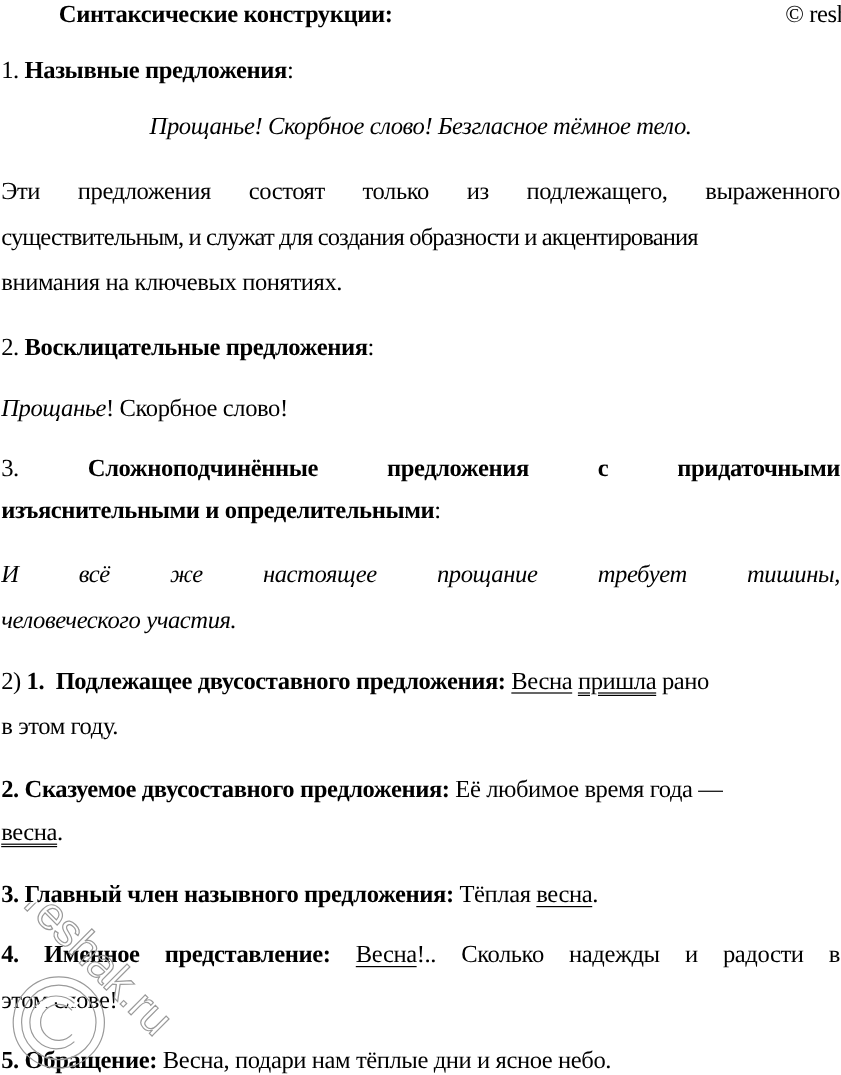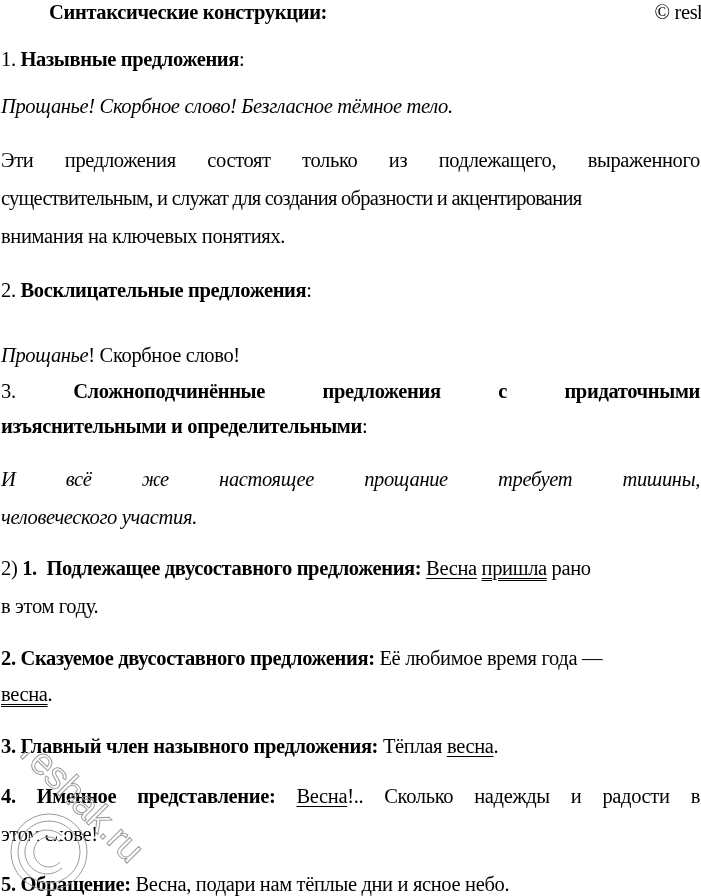--- a/index.html
+++ b/index.html
@@ -34,21 +34,21 @@
 
   <div class="line" style="top:0px;padding-left:48px;">
     <b>Синтаксические конструкции:</b>
     <span class="copyright">© reshak.ru</span>
   </div>
 
   <div class="line" style="top:47px;">
     <span>1. </span><b>Назывные предложения</b><span>:</span>
   </div>
 
-  <div class="line" style="top:94px;">
+  <div class="line" style="top:94px;text-align:center;">
     <i>Прощанье! Скорбное слово! Безгласное тёмное тело.</i>
   </div>
 
   <div class="line justify" style="top:148px;" id="s1l1">
       <span>Эти</span>
       <span>предложения</span>
       <span>состоят</span>
       <span>только</span>
       <span>из</span>
       <span>подлежащего,</span>
@@ -57,21 +57,21 @@
   <div class="line" style="top:186px;">
     <span style="letter-spacing:-0.75px;">существительным, и служат для создания образности и акцентирования</span>
   </div>
   <div class="line" style="top:224px;">
     <span>внимания на ключевых понятиях.</span>
   </div>
 
   <div class="line" style="top:278px;">
     <span>2. </span><b>Восклицательные предложения</b><span>:</span>
   </div>
-  <div class="line" style="top:343px;">
+  <div class="line" style="top:329px;">
     <i>Прощанье</i><span>! Скорбное слово!</span>
   </div>
 
   <div class="line justify" style="top:379px;" id="s3h1">
       <span>3.</span>
       <b>Сложноподчинённые</b>
       <b>предложения</b>
       <b>с</b>
       <b>придаточными</b>
     </div>

